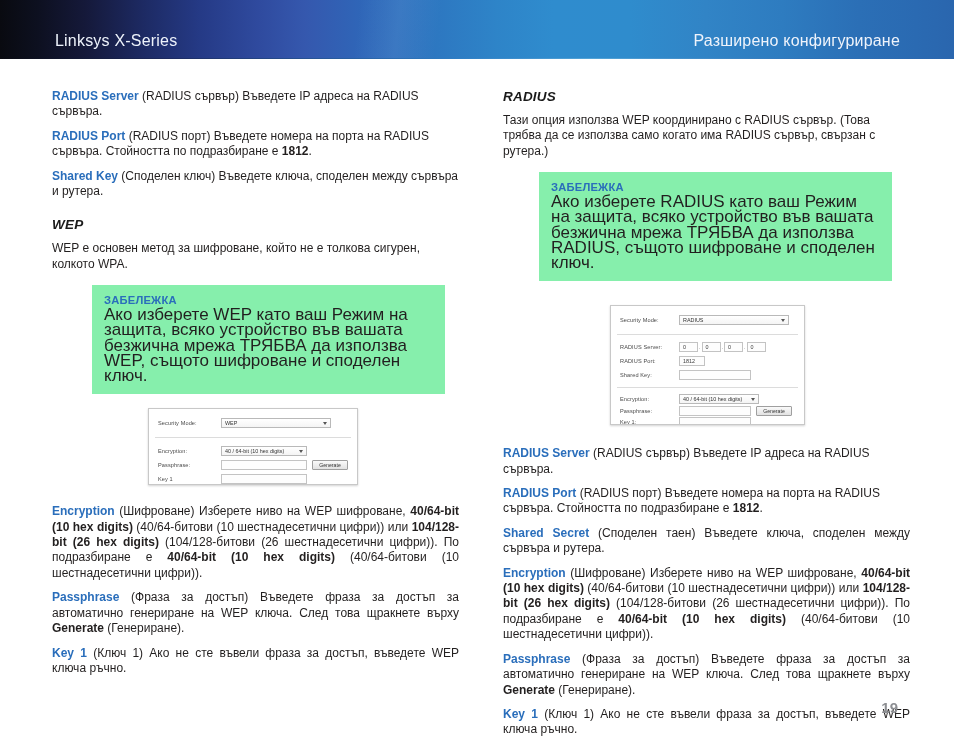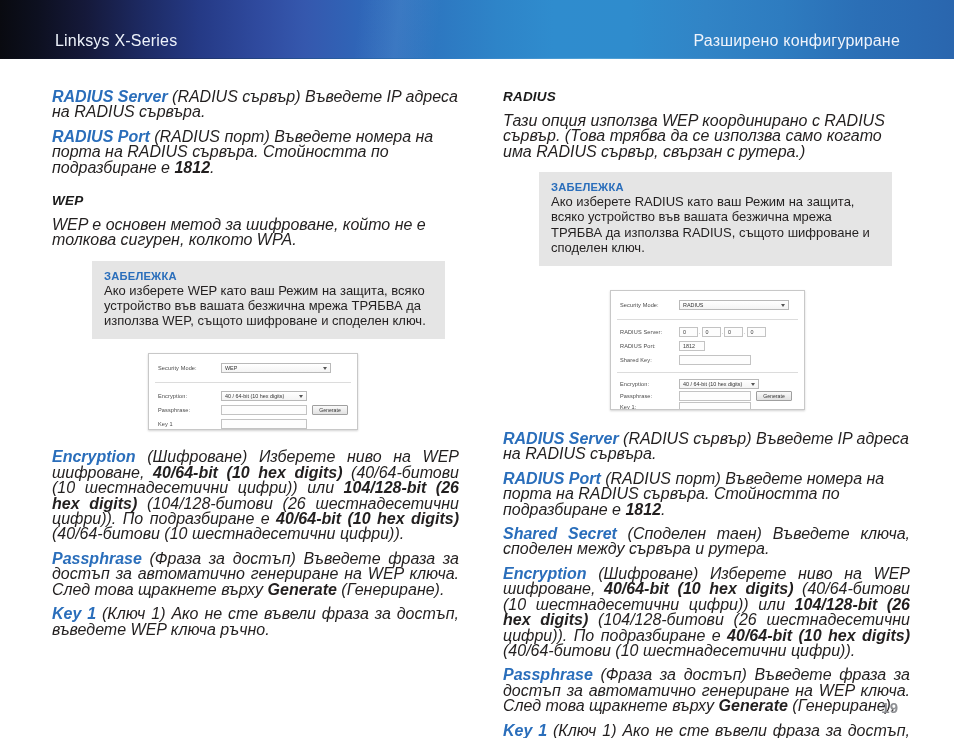--- a/index.html
+++ b/index.html
@@ -90,26 +90,25 @@
   .col {
     position: absolute;
     top: 0;
     width: 407px;
   }
   .col-left  { left: 52px; }
   .col-right { left: 503px; }
 
   p {
     margin: 0 0 9px 0;
-    font-size: 16px;
+    font-size: 12px;
     line-height: 15.4px;
     color: #221f1f;
     text-align: justify;
     text-justify: inter-word;
-    font-style: italic;
   }
   p.nojust { text-align: left; }
 
   .term {
     color: #2a6ebb;
     font-weight: bold;
   }
   .bold { font-weight: bold; color: #221f1f; }
 
   h3.section {
@@ -117,34 +116,34 @@
     font-size: 13.5px;
     font-style: italic;
     font-weight: bold;
     color: #1a1a1a;
     letter-spacing: .2px;
   }
   h3.section.first { margin-top: 0; }
 
   
   .note {
-    background: #e5e5e5;
+    background: #86efac;
     margin: 13px 0 13px 40px;
     padding: 9px 12px 11px 12px;
     width: 353px;
   }
   .note-title {
     color: #2a6ebb;
     font-weight: bold;
     font-size: 11.2px;
     margin-bottom: 1px;
     letter-spacing: .2px;
   }
   .note-body {
-    font-size: 13px;
+    font-size: 17px;
     line-height: 15.2px;
     color: #221f1f;
   }
 
   
   .shot {
     position: relative;
     background: #ffffff;
     border: 1px solid #c8c8c8;
     box-shadow: 0 1px 2px rgba(0,0,0,.18);
@@ -241,20 +240,23 @@
   <div class="col col-left" style="top:30px;">
 
     <p class="nojust">
       <span class="term">RADIUS Server</span><span> (RADIUS сървър)  Въведете IP адреса на RADIUS сървъра.</span>
     </p>
 
     <p class="nojust">
       <span class="term">RADIUS Port</span><span> (RADIUS порт)  Въведете номера на порта на RADIUS сървъра. Стойността по подразбиране е </span><span class="bold">1812</span><span>.</span>
     </p>
 
+    <p class="nojust">
+      <span class="term">Shared Key</span><span> (Споделен ключ)  Въведете ключа, споделен между сървъра и рутера.</span>
+    </p>
 
     <h3 class="section">WEP</h3>
 
     <p class="nojust">WEP е основен метод за шифроване, който не е толкова сигурен, колкото WPA.</p>
 
     <div class="note">
       <div class="note-title">ЗАБЕЛЕЖКА</div>
       <div class="note-body">Ако изберете WEP като ваш Режим на защита, всяко устройство във вашата безжична мрежа ТРЯБВА да използва WEP, същото шифроване и споделен ключ.</div>
     </div>
 

